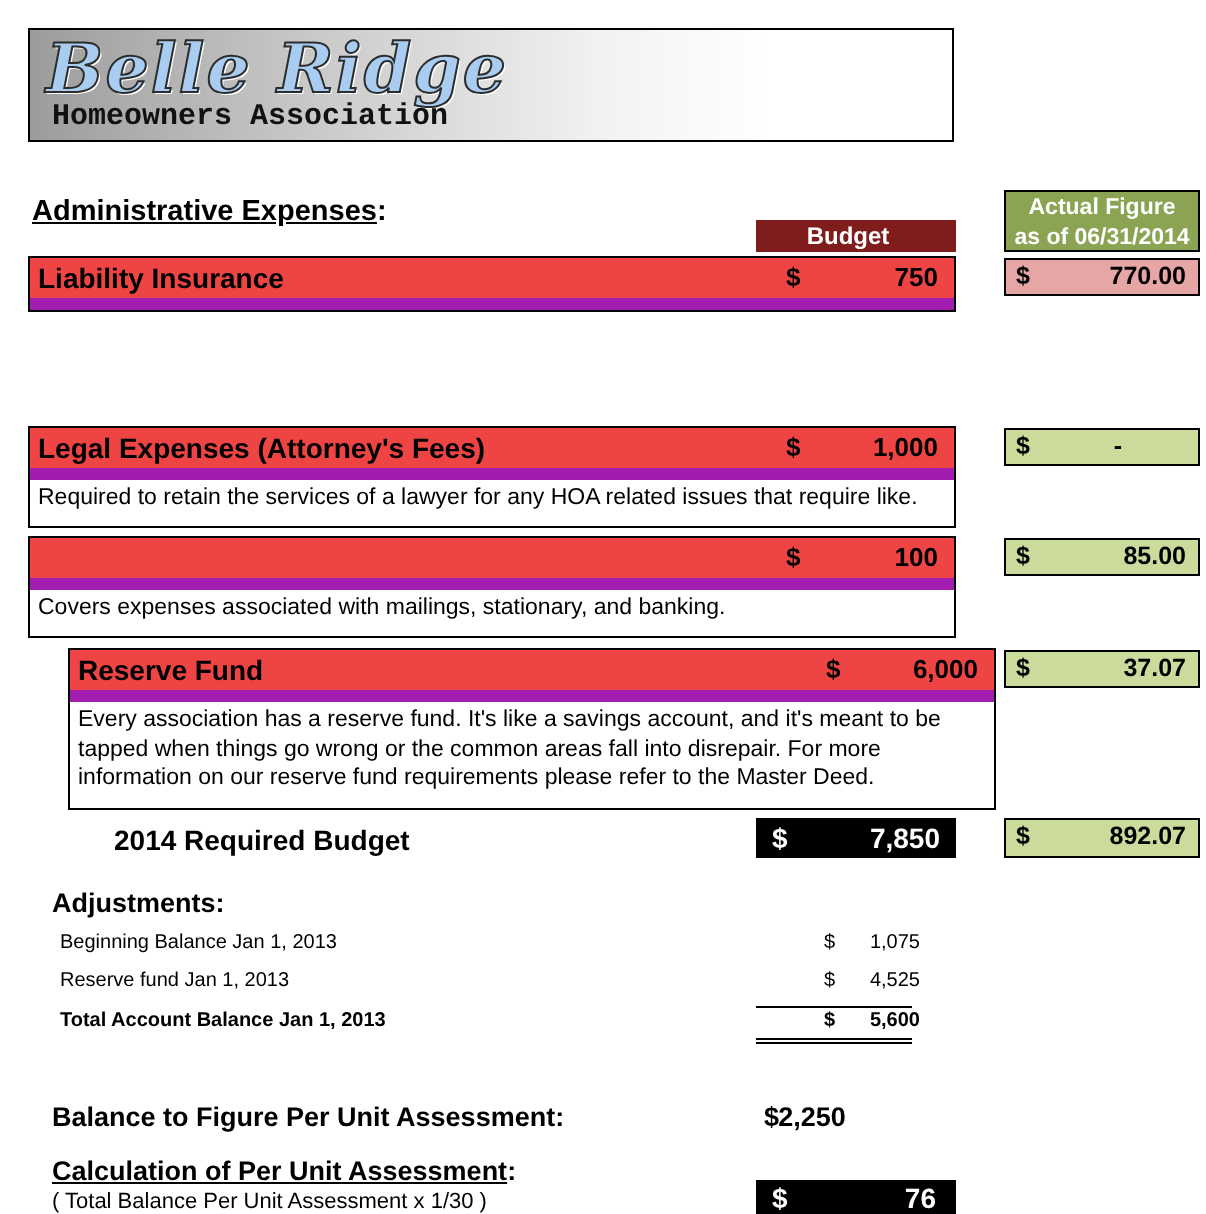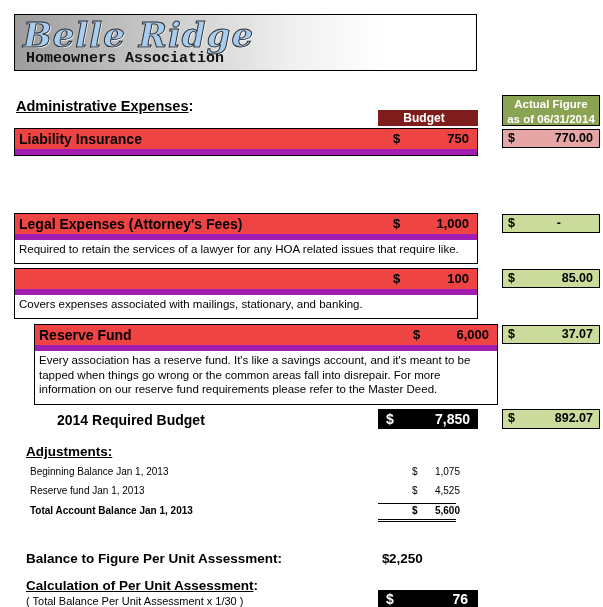--- a/index.html
+++ b/index.html
@@ -222,21 +222,20 @@
   .req-amt-box .cur { position: absolute; left: 8px; top: 2px; }
   .req-amt-box .amt { position: absolute; right: 8px; top: 2px; }
 
   
   .adj-heading {
     position: absolute;
     left: 26px;
     top: 444px;
     font-size: 13.5px;
     font-weight: bold;
-    text-decoration: underline;
     white-space: nowrap;
   }
   .adj-row {
     position: absolute;
     left: 30px;
     width: 452px;
     height: 18px;
     font-size: 10px;
   }
   .adj-row .lbl { position: absolute; left: 0; top: 0; white-space: nowrap; }

